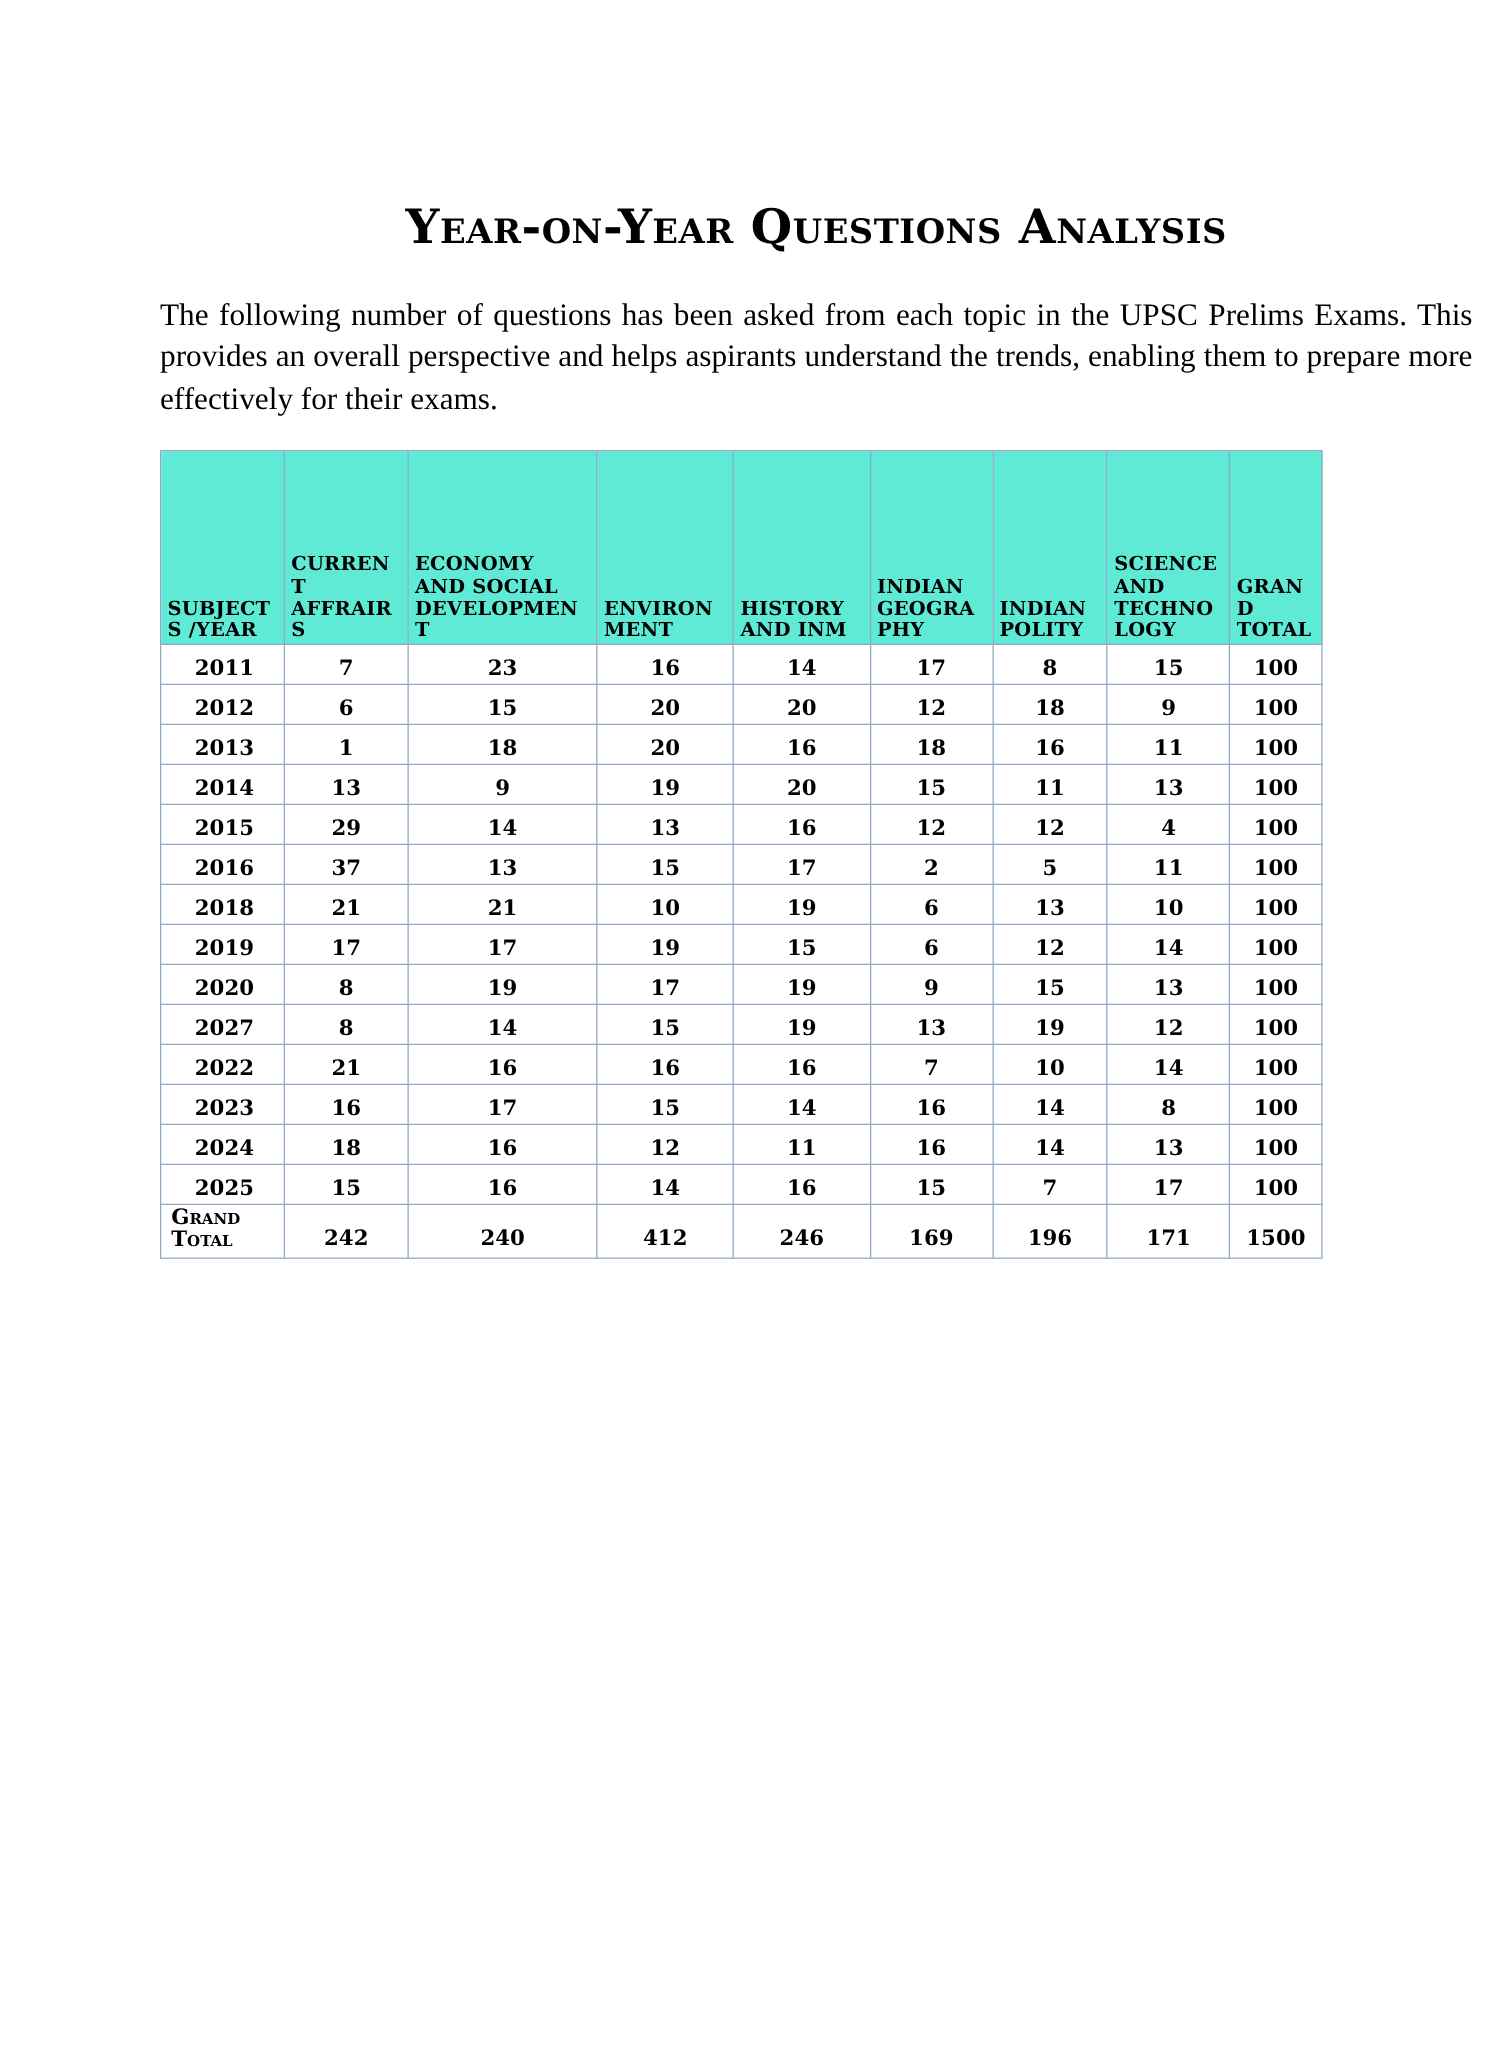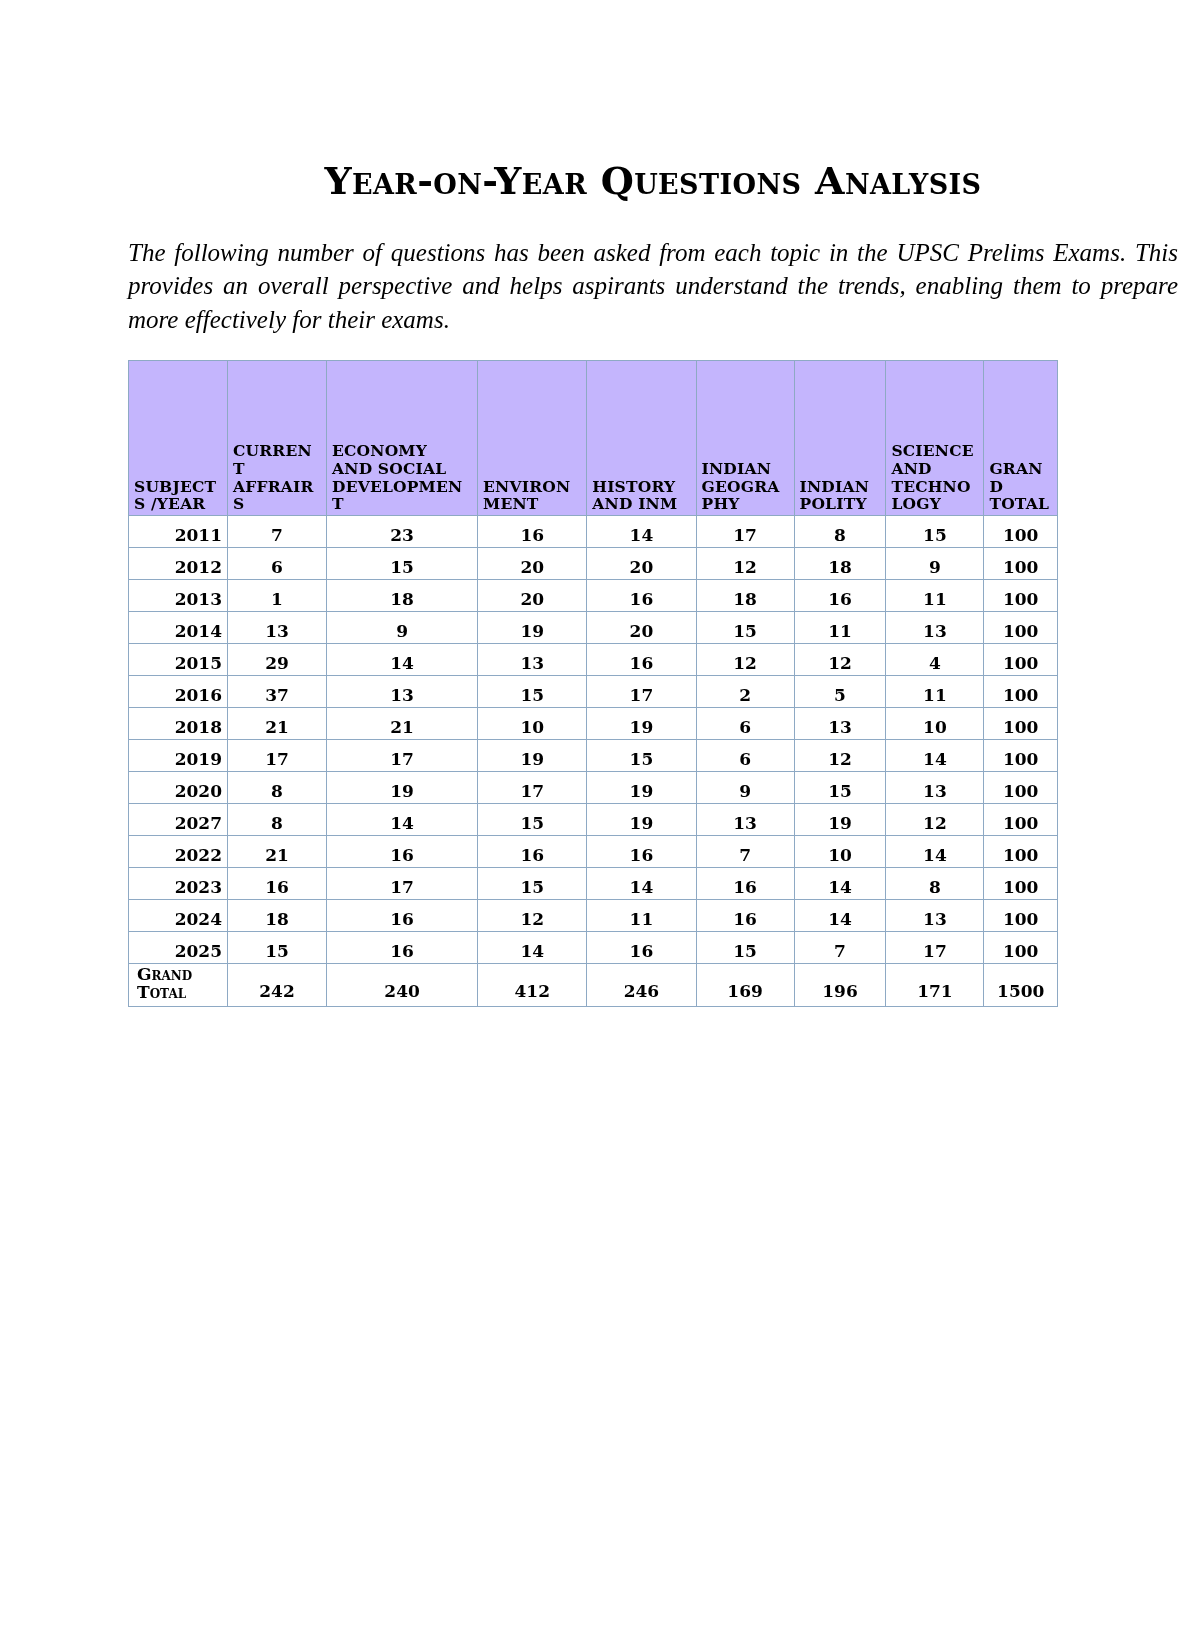--- a/index.html
+++ b/index.html
@@ -37,40 +37,39 @@
     letter-spacing: 0.4px;
     font-variant: small-caps;
     line-height: 1.1;
   }
   p.intro {
     font-family: "Liberation Serif", serif;
     font-size: 25px;
     line-height: 1.34;
     text-align: justify;
     margin: 0 0 24px 0;
-    font-style: italic;
   }
   table.analysis {
     border-collapse: collapse;
     width: 930px;
     table-layout: fixed;
     font-family: "DejaVu Serif", serif;
   }
   table.analysis td, table.analysis th {
     border: 1px solid #8ea9c4;
     padding: 2px 5px;
     font-size: 15.5px;
     font-weight: bold;
     vertical-align: bottom;
     line-height: 1.15;
     word-wrap: break-word;
     overflow-wrap: break-word;
   }
   table.analysis thead th {
-    background: #c4b5fd;
+    background: #5eead4;
     text-align: left;
     vertical-align: bottom;
     height: 150px;
     letter-spacing: 0.2px;
     text-transform: uppercase;
   }
   th.col-subject, td.col-year {
     font-variant: small-caps;
     text-transform: none;
   }
@@ -78,21 +77,21 @@
     font-variant: small-caps;
     text-transform: none;
   }
   table.analysis tbody td {
     background: #ffffff;
     text-align: center;
     height: 27px;
     font-size: 17px;
   }
   table.analysis tbody td.col-year {
-    text-align: right;
+    text-align: center;
     padding-left: 8px;
     font-size: 17px;
   }
   tr.grand-total td {
     background: #dce6f1;
     height: 44px;
     vertical-align: bottom;
     padding-bottom: 4px;
   }
   tr.grand-total td.grand-label {

